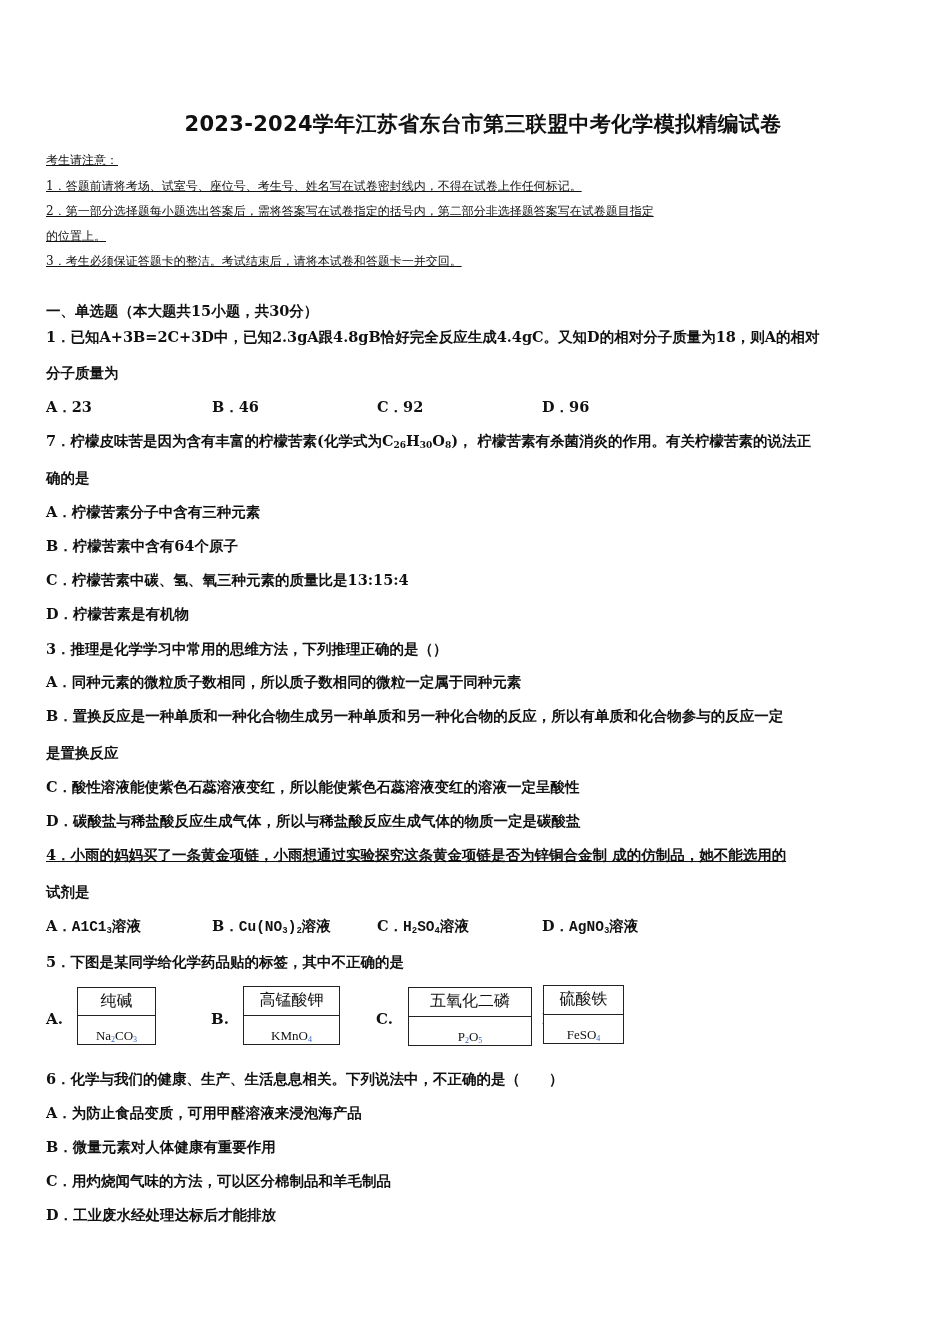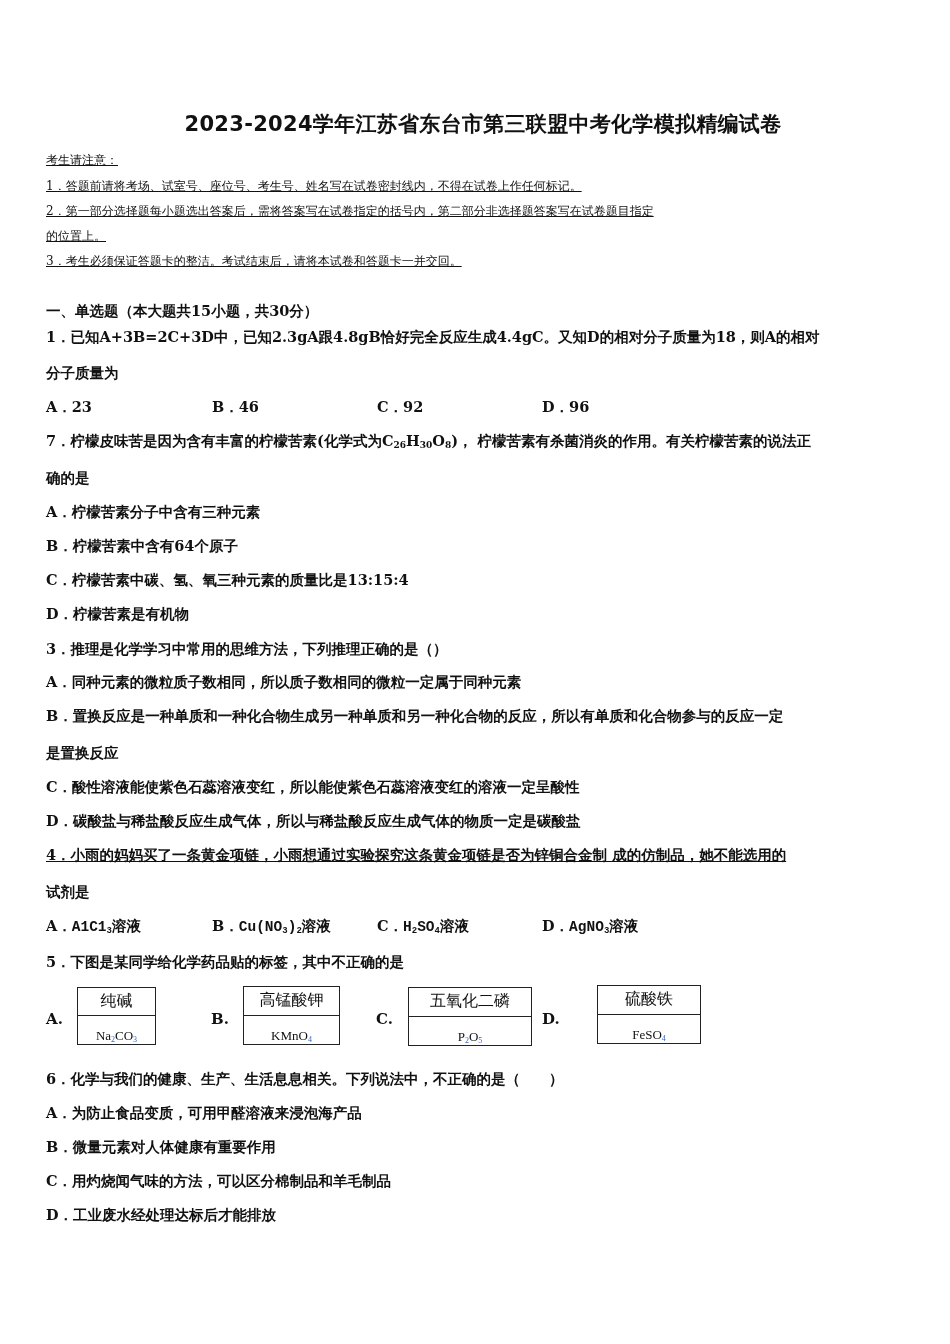--- a/index.html
+++ b/index.html
@@ -104,21 +104,21 @@
     <div class="lbl-top">五氧化二磷</div>
     <div class="lbl-bot">
         <span>P</span>
         <sub>2</sub>
         <span>O</span>
         <sub>5</sub>
       </div>
   </div>
 
   <div class="lbl-letter" style="left:542px; top:1010px;">D.</div>
-  <div class="lbl-box" style="left:597px; top:985px; width:104px; height:59px;">
+  <div class="lbl-box" style="left:543px; top:985px; width:81px; height:59px;">
     <div class="lbl-top">硫酸铁</div>
     <div class="lbl-bot">
         <span>FeSO</span>
         <sub>4</sub>
       </div>
   </div>
 
   <div class="line" style="top:1070px;">6．化学与我们的健康、生产、生活息息相关。下列说法中，不正确的是（　　）</div>
   <div class="line" style="top:1104px;">A．为防止食品变质，可用甲醛溶液来浸泡海产品</div>
   <div class="line" style="top:1138px;">B．微量元素对人体健康有重要作用</div>

